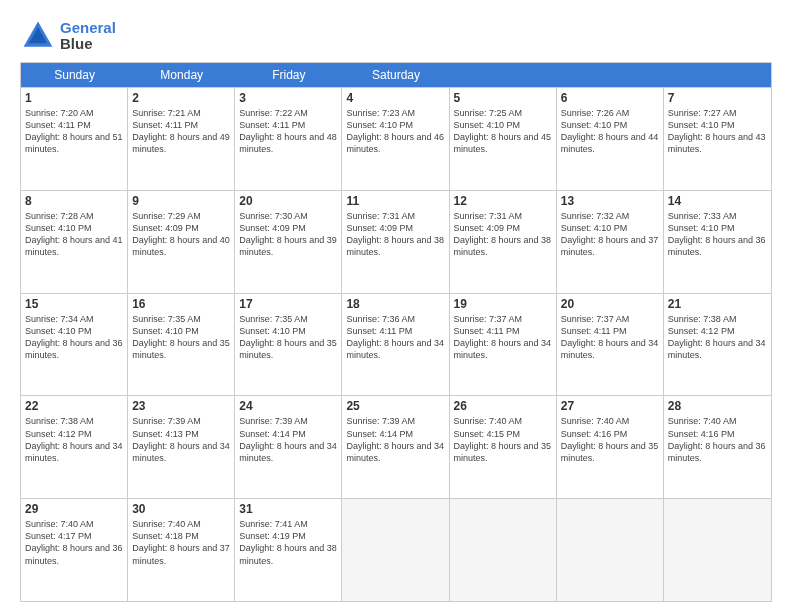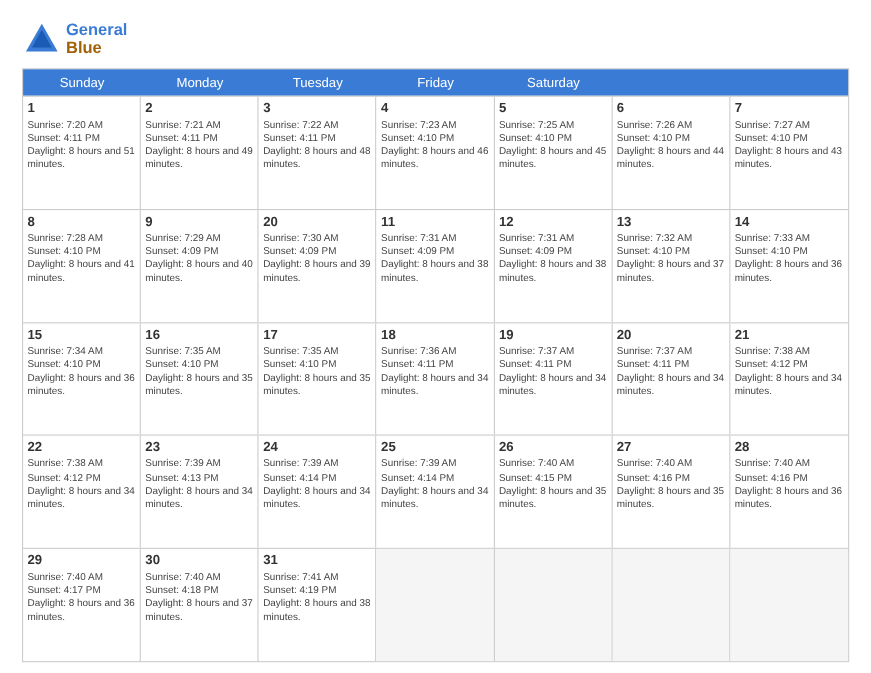--- a/index.html
+++ b/index.html
@@ -116,34 +116,33 @@
 
 <div class="page">
   <div class="header">
     <div class="logo">
       <svg class="logo-icon" viewBox="0 0 40 40">
         <polygon points="20,4 36,32 4,32" fill="#3a7bd5"></polygon>
         <polygon points="20,10 30,28 10,28" fill="#1a5bb5"></polygon>
       </svg>
       <div class="logo-text">
         <div><span>General</span></div>
-        <div><span style="color:#a16207">Blue</span></div>
+        <div><span style="color:#404040">Blue</span></div>
       </div>
     </div>
     <div class="title-block">
       <h1></h1>
       <h2></h2>
     </div>
   </div>
 
   <div class="calendar">
     <div class="cal-header" id="cal-header">
         <div class="cal-header-cell">Sunday</div>
         <div class="cal-header-cell">Monday</div>
-        <div class="cal-header-cell">Tuesday</div>
         <div class="cal-header-cell">Friday</div>
         <div class="cal-header-cell">Saturday</div>
       </div>
     <div class="cal-body" id="cal-body">
         <div class="cal-row">
           <div class="cal-cell">
             <div class="day-num">1</div>
             <div class="day-info">Sunrise: 7:20 AM<br>Sunset: 4:11 PM<br>Daylight: 8 hours and 51 minutes.</div>
           </div>
           <div class="cal-cell">

